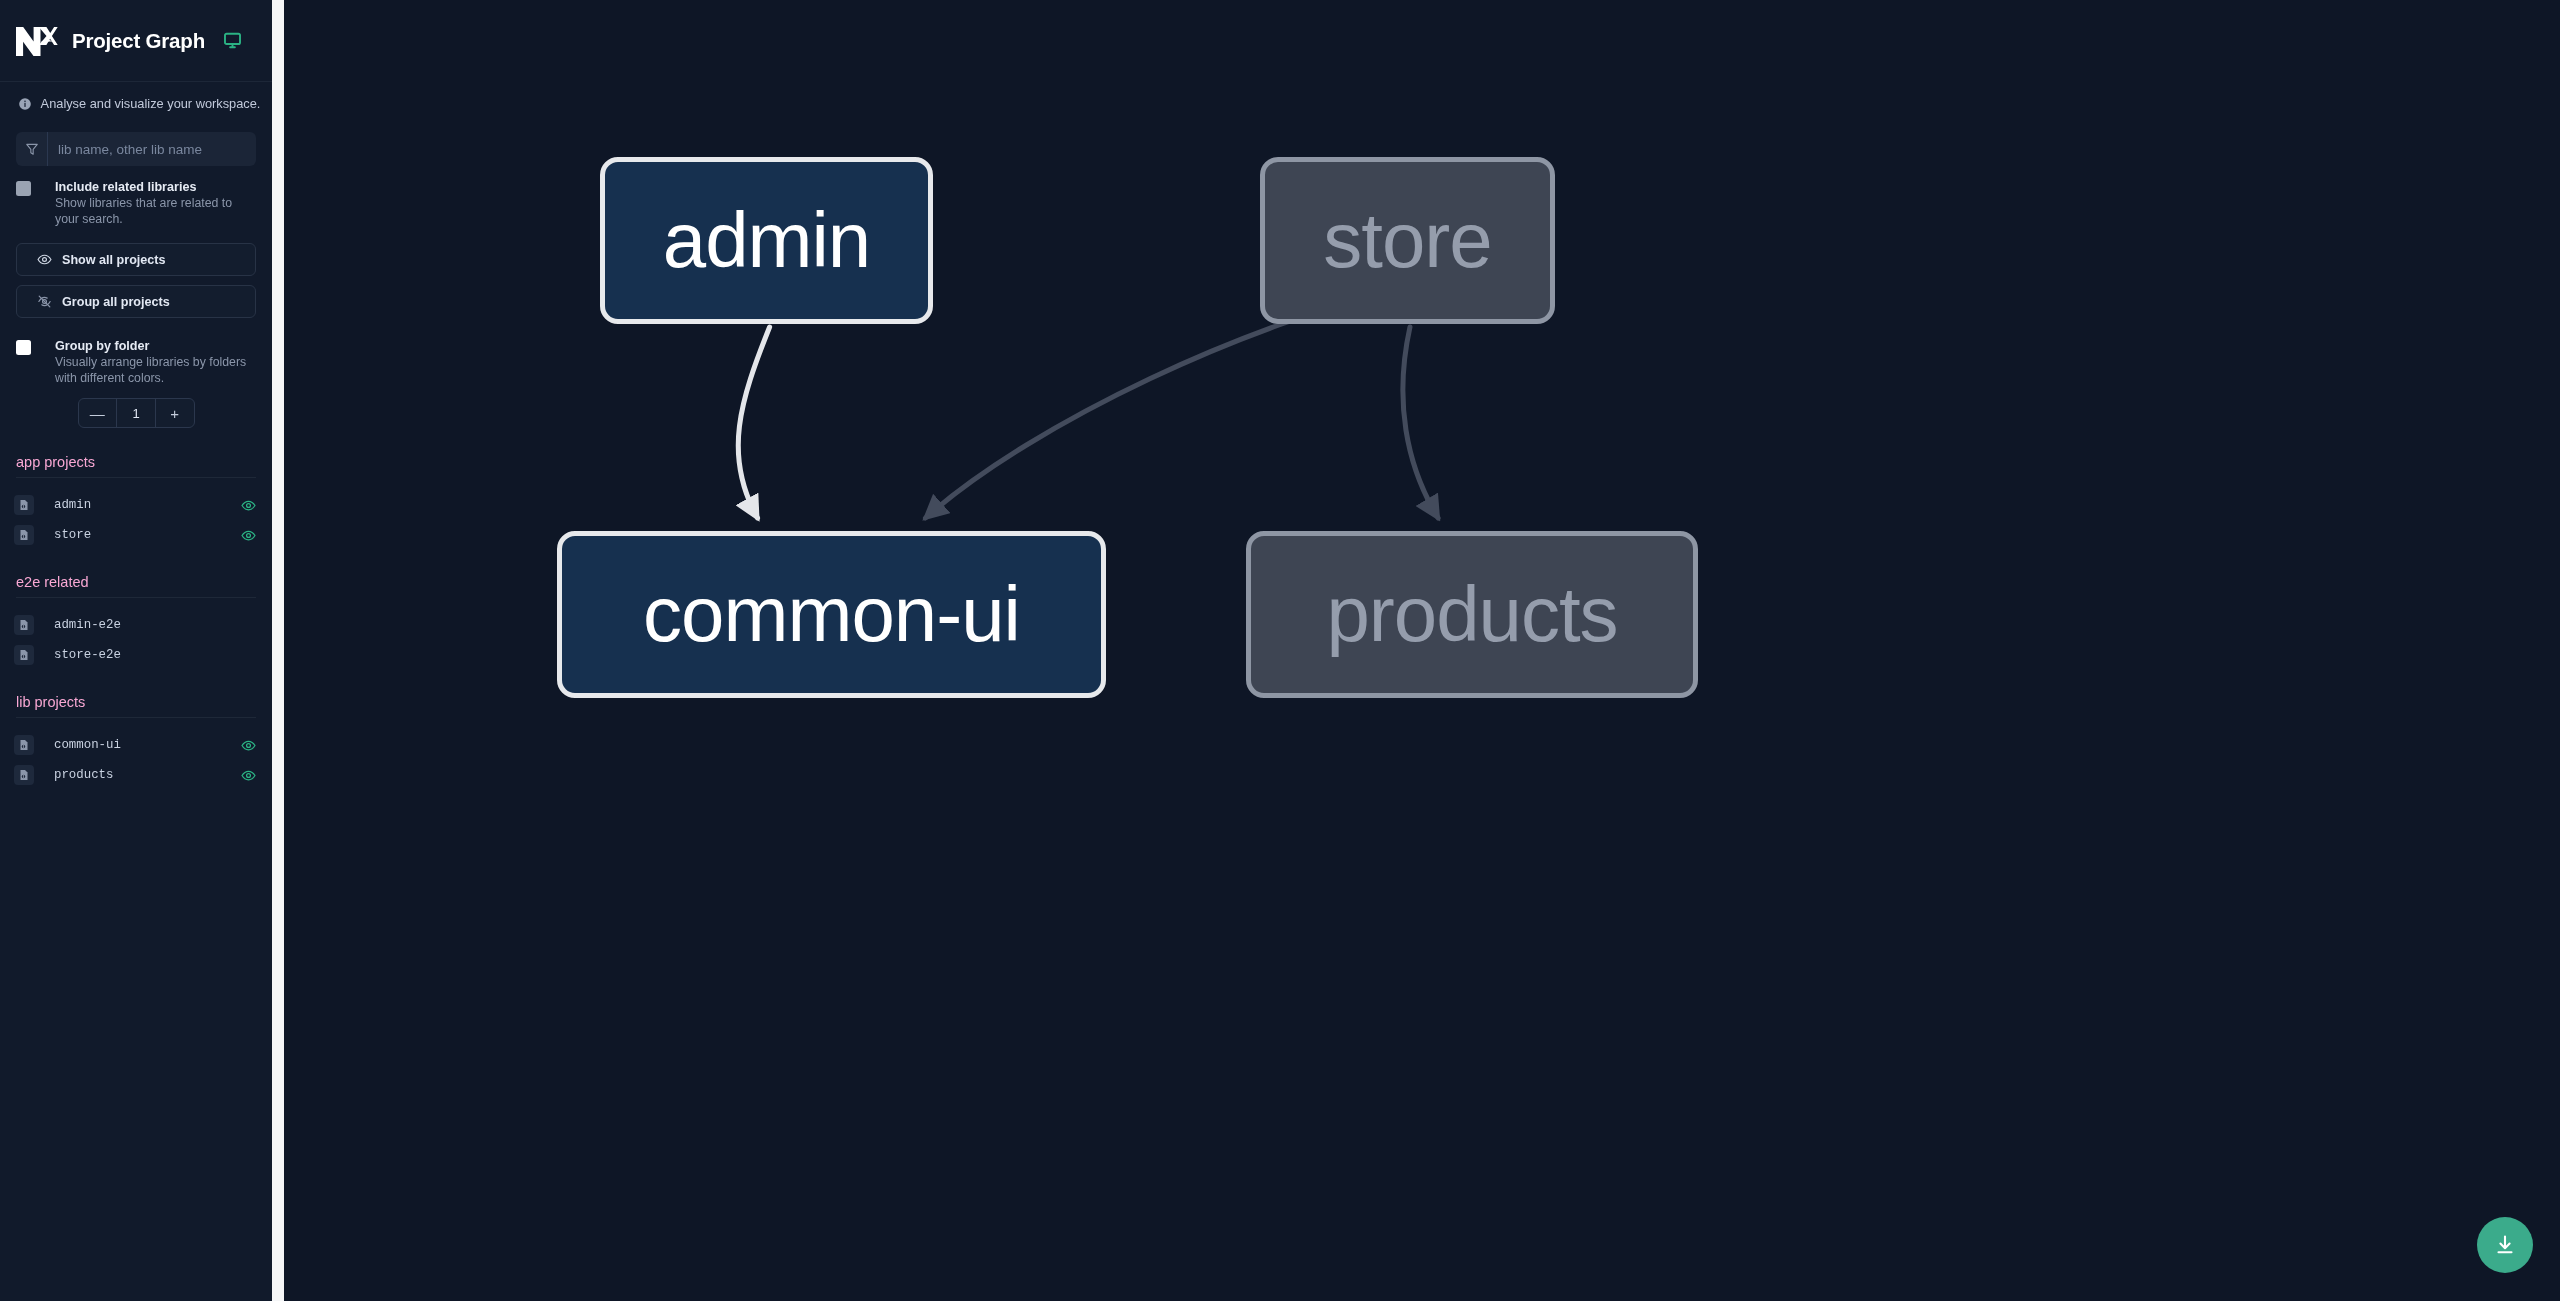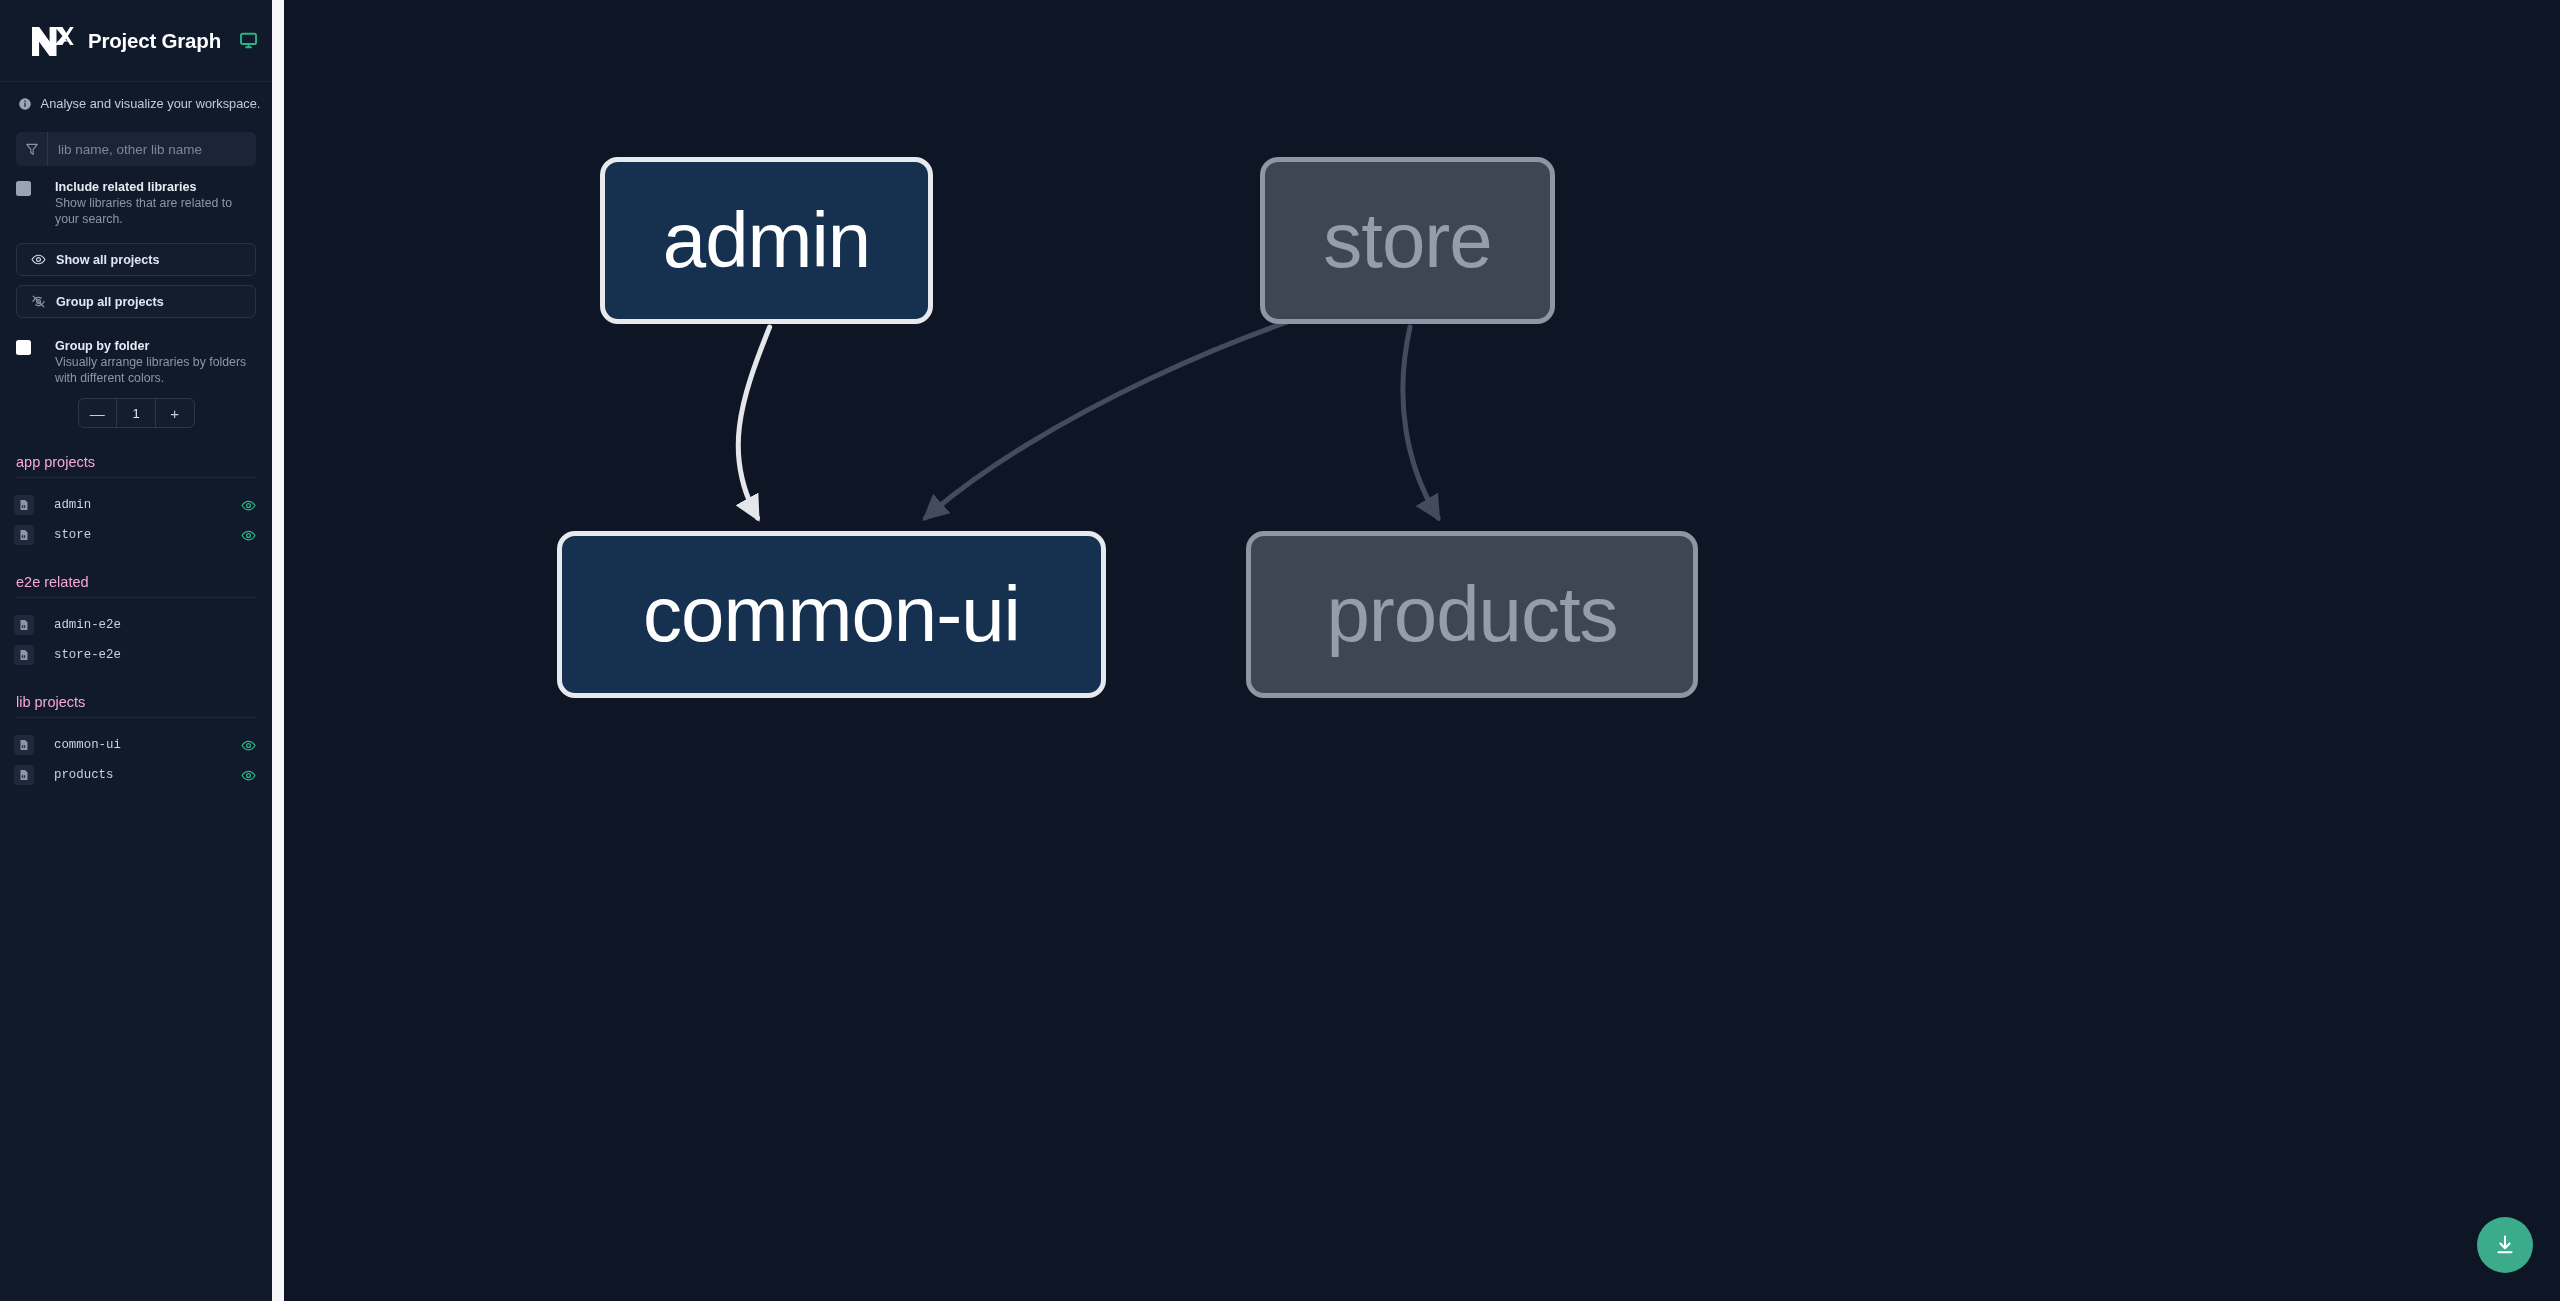--- a/index.html
+++ b/index.html
@@ -31,21 +31,21 @@
     display: flex;
     flex-direction: column;
     overflow: hidden;
   }
 
   .sidebar-header {
     height: 82px;
     flex: 0 0 82px;
     display: flex;
     align-items: center;
-    padding-left: 30px;
+    padding-left: 14px;
     gap: 14px;
     border-bottom: 1px solid #1d2738;
   }
 
   .nx-logo {
     width: 44px;
     height: 34px;
     display: block;
   }
 
@@ -145,21 +145,21 @@
 
   .btn-stack { padding: 16px 16px 0 16px; display: flex; flex-direction: column; gap: 9px; }
   .ghost-btn {
     height: 33px;
     border: 1px solid #283346;
     border-radius: 6px;
     background: #131d2e;
     display: flex;
     align-items: center;
     gap: 10px;
-    padding-left: 14px;
+    padding-left: 20px;
     cursor: pointer;
   }
   .ghost-btn-label {
     color: #e2e8f3;
     font-size: 12.6px;
     font-weight: bold;
   }
   .eye-ic, .eyeoff-ic { width: 15px; height: 15px; display:block; }
 
   .stepper {

